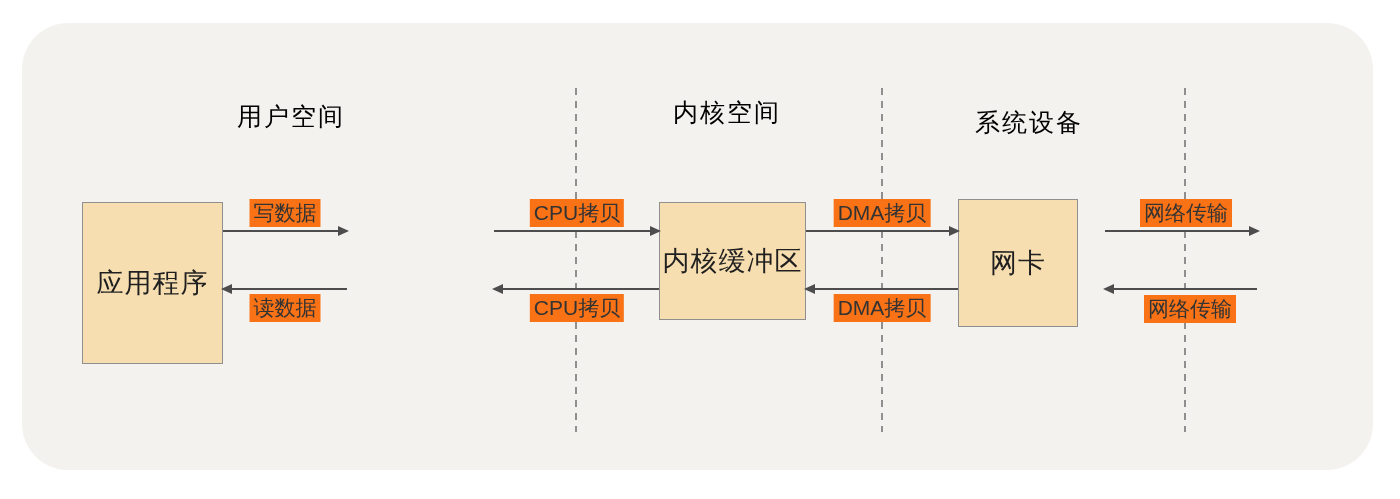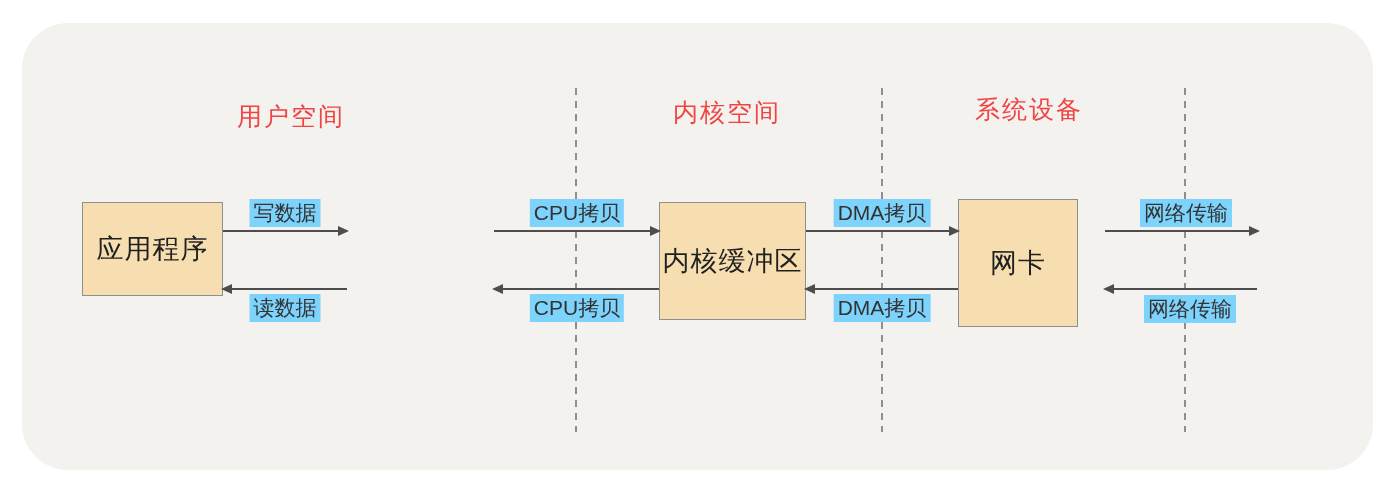--- a/index.html
+++ b/index.html
@@ -12,21 +12,21 @@
   .panel{
     position:absolute;
     left:22px;top:23px;width:1351px;height:447px;
     background:#f4f2ee;
     border-radius:46px;
   }
   .section-title{
     position:absolute;
     transform:translate(-50%,-50%);
     font-size:25px;
-    color:#ef4444;
+    color:#000000;
     letter-spacing:2px;
     white-space:nowrap;
     z-index:4;
   }
   .vline{
     position:absolute;
     width:2px;top:88px;height:344px;
     background:repeating-linear-gradient(to bottom,#8f8f8f 0 7px,transparent 7px 13px);
     z-index:1;
   }
@@ -62,41 +62,41 @@
     border-top:5px solid transparent;
     border-bottom:5px solid transparent;
     border-right:11px solid #4d4d4d;
   }
   .flow-label{
     position:absolute;
     transform:translate(-50%,-50%);
     font-size:21px;
     color:#333333;
     white-space:nowrap;
-    background:#7dd3fc;
+    background:#f97316;
     padding:0 4px;
     z-index:3;
   }
 </style>
 </head>
 <body>
 
 <div class="stage">
 
   <div class="panel"></div>
 
   <div class="vline" style="left:575px;"></div>
   <div class="vline" style="left:881px;"></div>
   <div class="vline" style="left:1184px;"></div>
 
   <div class="section-title" style="left:291px;top:116px;">用户空间</div>
   <div class="section-title" style="left:727px;top:112px;">内核空间</div>
-  <div class="section-title" style="left:1029px;top:109px;text-align:right;">系统设备</div>
+  <div class="section-title" style="left:1029px;top:122px;text-align:right;">系统设备</div>
 
-  <div class="box" style="left:82px;top:202px;width:141px;height:94px;text-align:center;">应用程序</div>
+  <div class="box" style="left:82px;top:202px;width:141px;height:162px;text-align:center;">应用程序</div>
   <div class="box" style="left:659px;top:202px;width:147px;height:118px;">内核缓冲区</div>
   <div class="box" style="left:958px;top:199px;width:120px;height:128px;">网卡</div>
 
   <div class="arrow" style="left:223px;top:230px;width:124px;">
     <span class="head-right"></span>
   </div>
   <div class="flow-label" style="left:285px;top:213px;">写数据</div>
   <div class="arrow" style="left:223px;top:288px;width:124px;">
     <span class="head-left"></span>
   </div>

